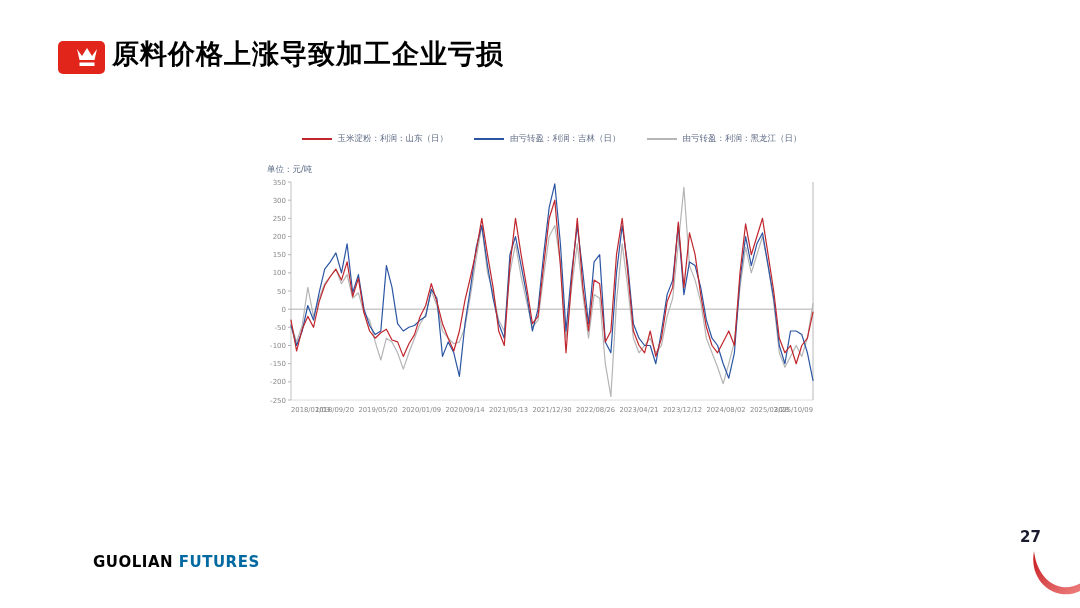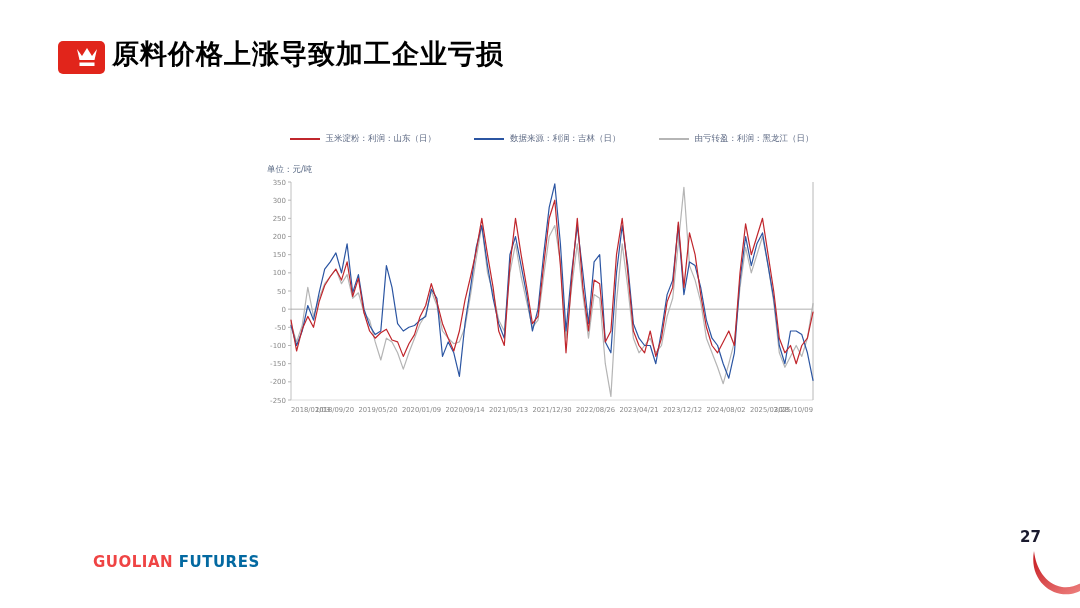--- a/index.html
+++ b/index.html
@@ -9,41 +9,41 @@
   }
   
   .hdr-icon{position:absolute;left:22px;top:41px;width:47px;height:33px;}
   .page-title{
     position:absolute;left:76px;top:36px;font-size:27px;font-weight:700;
     color:#000000;letter-spacing:1px;
   }
   
   .chart-block{position:absolute;left:228px;top:112px;width:575px;}
   .chart-title{font-size:12.5px;font-weight:700;color:#1a1a1a;margin-left:20px;}
-  .legend{display:flex;justify-content:center;gap:38px;margin-top:20px;height:14px;align-items:center;}
+  .legend{display:flex;justify-content:center;gap:26px;margin-top:20px;height:14px;align-items:center;}
   .legend-item{display:flex;align-items:center;gap:6px;}
   .legend-swatch{display:inline-block;width:30px;height:2px;}
   .legend-label{font-size:8.5px;color:#5f6b85;}
   .unit-label{position:absolute;left:3px;top:52px;font-size:8.5px;color:#5a6a85;}
   .plot-wrap{position:absolute;left:0px;top:62px;width:575px;height:246px;}
   svg{overflow:visible;}
   .ytick{font-size:7px;fill:#8a8a8a;font-family:"DejaVu Sans","Liberation Sans",sans-serif;}
   .xtick{font-size:6.8px;fill:#8a8a8a;font-family:"DejaVu Sans","Liberation Sans",sans-serif;}
   .source-line{
     position:absolute;left:58px;top:315px;font-size:12px;font-weight:700;color:#1a1a1a;
   }
   
   .note{
     position:absolute;left:62px;top:460px;width:952px;
     font-family:"DejaVu Serif","Liberation Serif",serif;
     font-size:15.5px;color:#111111;line-height:30px;text-indent:12px;
   }
   
   .footer-logo{position:absolute;left:57px;top:553px;font-size:15px;font-weight:600;letter-spacing:0.5px;}
-  .logo-red{color:#ef4444;}
+  .logo-red{color:#000000;}
   .logo-gray{color:#0369a1;}
   .page-number{position:absolute;left:984px;top:528px;font-size:15px;font-weight:600;color:#1a1a2e;}
   .swoosh{position:absolute;left:992px;top:537px;width:72px;height:62px;}
 </style>
 </head>
 <body>
 
 <div class="slide">
 
   <svg class="hdr-icon" viewBox="0 0 47 33">
@@ -56,21 +56,21 @@
   <div class="page-title">原料价格上涨导致加工企业亏损</div>
 
   <div class="chart-block">
     <div class="legend" id="legend">
         <div class="legend-item">
           <span class="legend-swatch" style="background: rgb(192, 38, 44);"></span>
           <span class="legend-label">玉米淀粉：利润：山东（日）</span>
         </div>
         <div class="legend-item">
           <span class="legend-swatch" style="background: rgb(43, 85, 162);"></span>
-          <span class="legend-label">数据来源：利润：吉林（日）</span>
+          <span class="legend-label">由亏转盈：利润：吉林（日）</span>
         </div>
         <div class="legend-item">
           <span class="legend-swatch" style="background: rgb(181, 181, 181);"></span>
           <span class="legend-label">由亏转盈：利润：黑龙江（日）</span>
         </div>
       </div>
     <div class="unit-label">单位：元/吨</div>
     <div class="plot-wrap">
       <svg id="plot" width="575" height="246" viewBox="0 0 575 246">
           <text x="22" y="228.5" text-anchor="end" class="ytick">-250</text>

